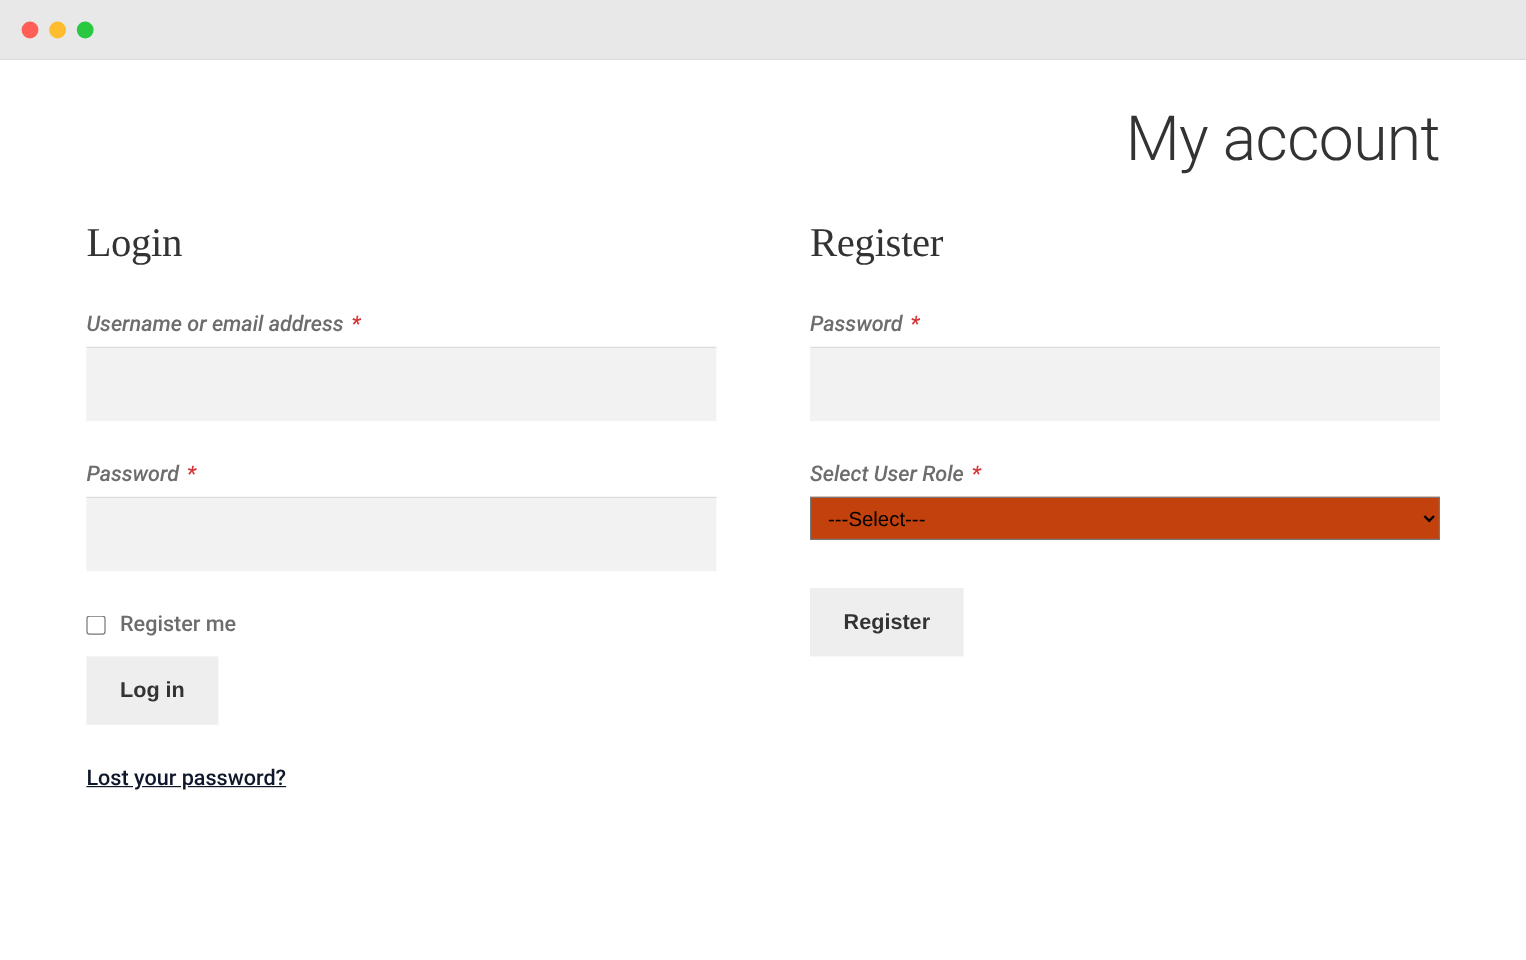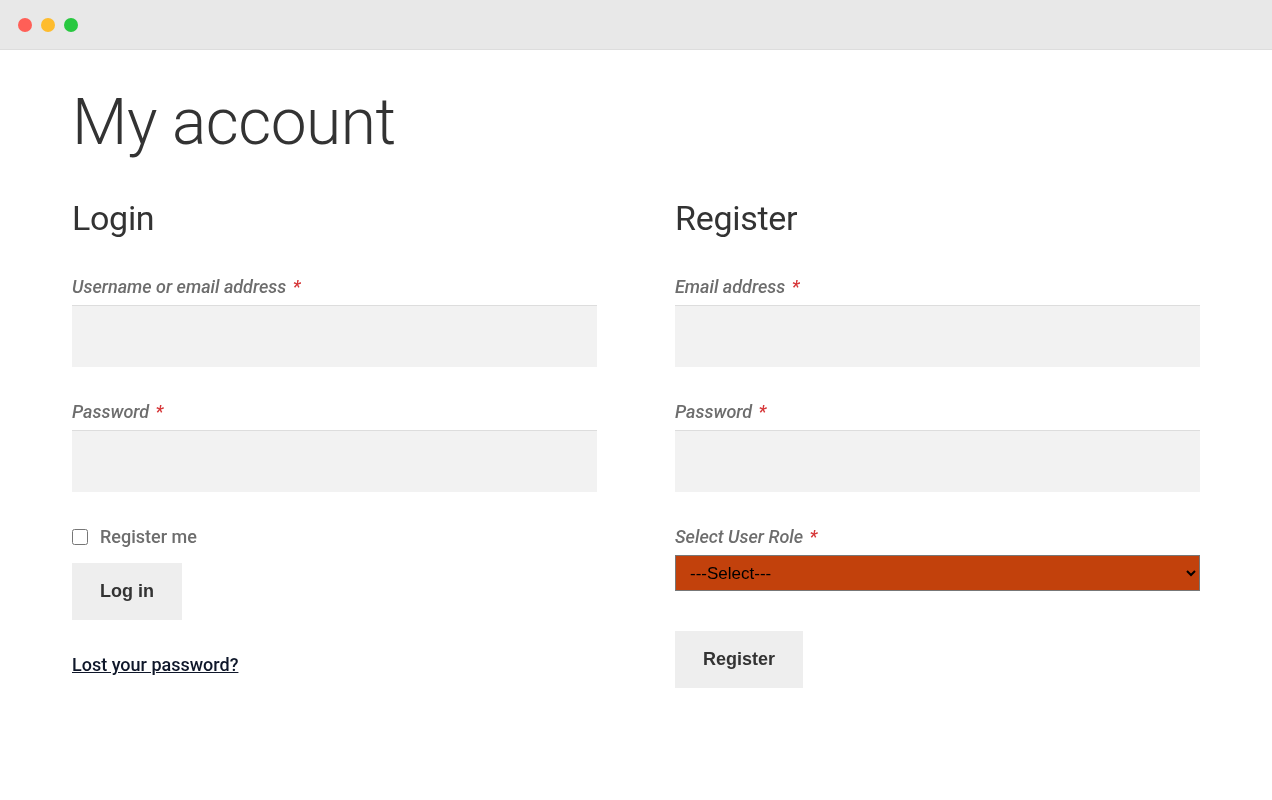--- a/index.html
+++ b/index.html
@@ -23,39 +23,41 @@
       border-radius: 50%;
     }
     .tl-red { background: #ff5f57; }
     .tl-yellow { background: #febc2e; }
     .tl-green { background: #28c840; }
     .page {
       background: #fff;
       padding: 35px 72px 60px 72px;
     }
     .page-title {
-      font-size: 64px;
+      font-size: 52px;
       font-weight: 300;
       color: #333;
       margin-bottom: 38px;
       letter-spacing: -0.5px;
+      text-align: right;
     }
     .columns {
       display: flex;
       gap: 78px;
     }
     .col {
       flex: 1;
     }
     .section-heading {
       font-size: 34px;
       font-weight: 400;
       color: #333;
       margin-bottom: 38px;
       letter-spacing: -0.3px;
+      font-family: Liberation Serif, serif;
     }
     .form-row {
       margin-bottom: 34px;
     }
     .field-label {
       display: block;
       font-size: 18px;
       color: #6d6d6d;
       margin-bottom: 8px;
       font-weight: 500;
@@ -155,27 +157,20 @@
       <button class="btn">Log in</button>
 
       <div>
         <a href="#" class="lost-link">Lost your password?</a>
       </div>
     </div>
 
     <div class="col register">
       <h2 class="section-heading">Register</h2>
 
-      <div class="form-row">
-        <label class="field-label">
-          <span>Email address</span>
-          <span class="required">*</span>
-        </label>
-        <input type="text" class="text-input" value="" style="">
-      </div>
 
       <div class="form-row">
         <label class="field-label">
           <span>Password</span>
           <span class="required">*</span>
         </label>
         <input type="password" class="text-input" value="" style="">
       </div>
 
       <div class="form-row role">

